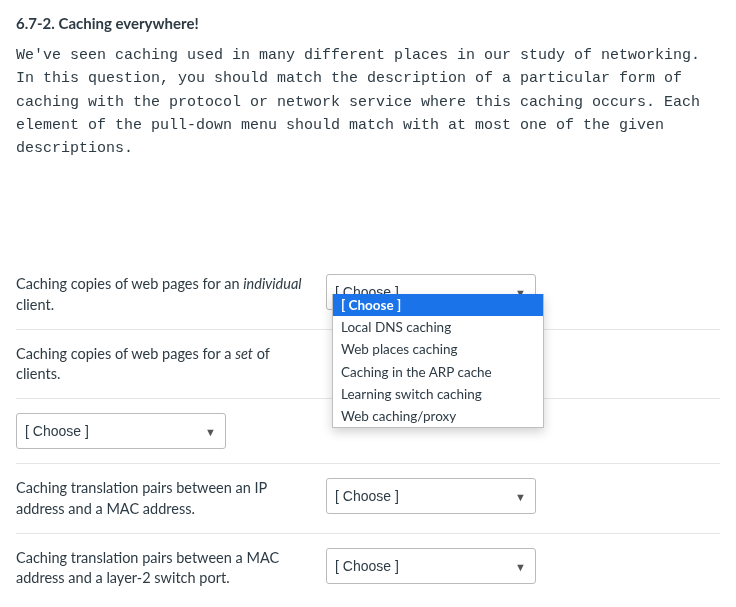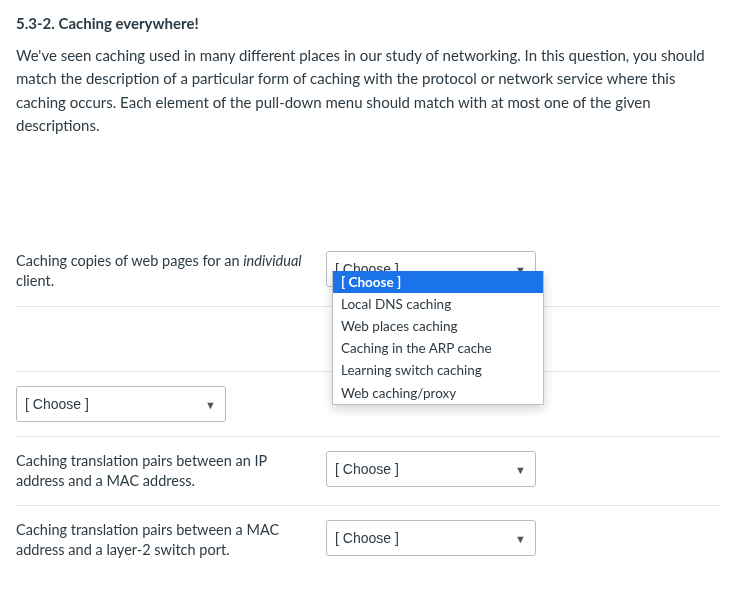--- a/index.html
+++ b/index.html
@@ -15,20 +15,21 @@
   }
   .q-title {
     font-size: 15px;
     font-weight: 700;
     margin: 0 0 12px 0;
   }
   .q-body {
     font-size: 15px;
     line-height: 1.55;
     margin: 0 0 10px 0;
+    font-family: Liberation Mono, monospace;
   }
   .match-area {
     margin-top: 100px;
   }
   .match-row {
     display: flex;
     align-items: flex-start;
     border-bottom: 1px solid #e5e5e5;
     padding: 14px 0;
     position: relative;
@@ -88,36 +89,37 @@
     background: #1a73e8;
     color: #fff;
     font-weight: 700;
   }
   .row2-popup-host { position: relative; }
 </style>
 </head>
 <body>
 
 <div class="page">
-  <p class="q-title">5.3-2. Caching everywhere!</p>
+  <p class="q-title">6.7-2. Caching everywhere!</p>
   <p class="q-body">We've seen caching used in many different places in our study of networking.  In this question, you should match the description of a particular form of caching with the protocol or network service where this caching occurs. Each element of the pull-down menu should match with at most one of the given descriptions.</p>
 
   <div class="match-area">
 
     <div class="match-row">
       <div class="match-desc">Caching copies of web pages for an <em>individual</em> client.</div>
       <div class="match-select-wrap">
         <select class="match-select">
           <option>[ Choose ]</option>
         </select>
         <span class="sel-caret">▼</span>
       </div>
     </div>
 
     <div class="match-row row2-popup-host">
+      <div class="match-desc">Caching copies of web pages for a <em>set</em> of clients.</div>
       <div class="match-select-wrap">
         <select class="match-select" style="visibility:hidden">
           <option>[ Choose ]</option>
         </select>
       </div>
 
       <div class="dropdown-popup" id="dd-popup" style="top:-36px;">
 
       <div class="dd-opt selected">[ Choose ]</div>
           <div class="dd-opt">Local DNS caching</div>

